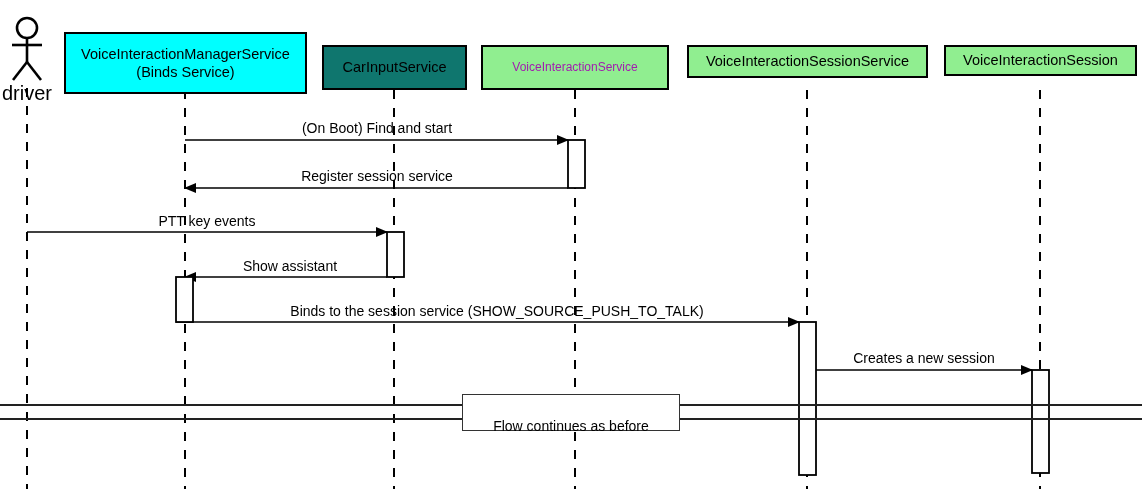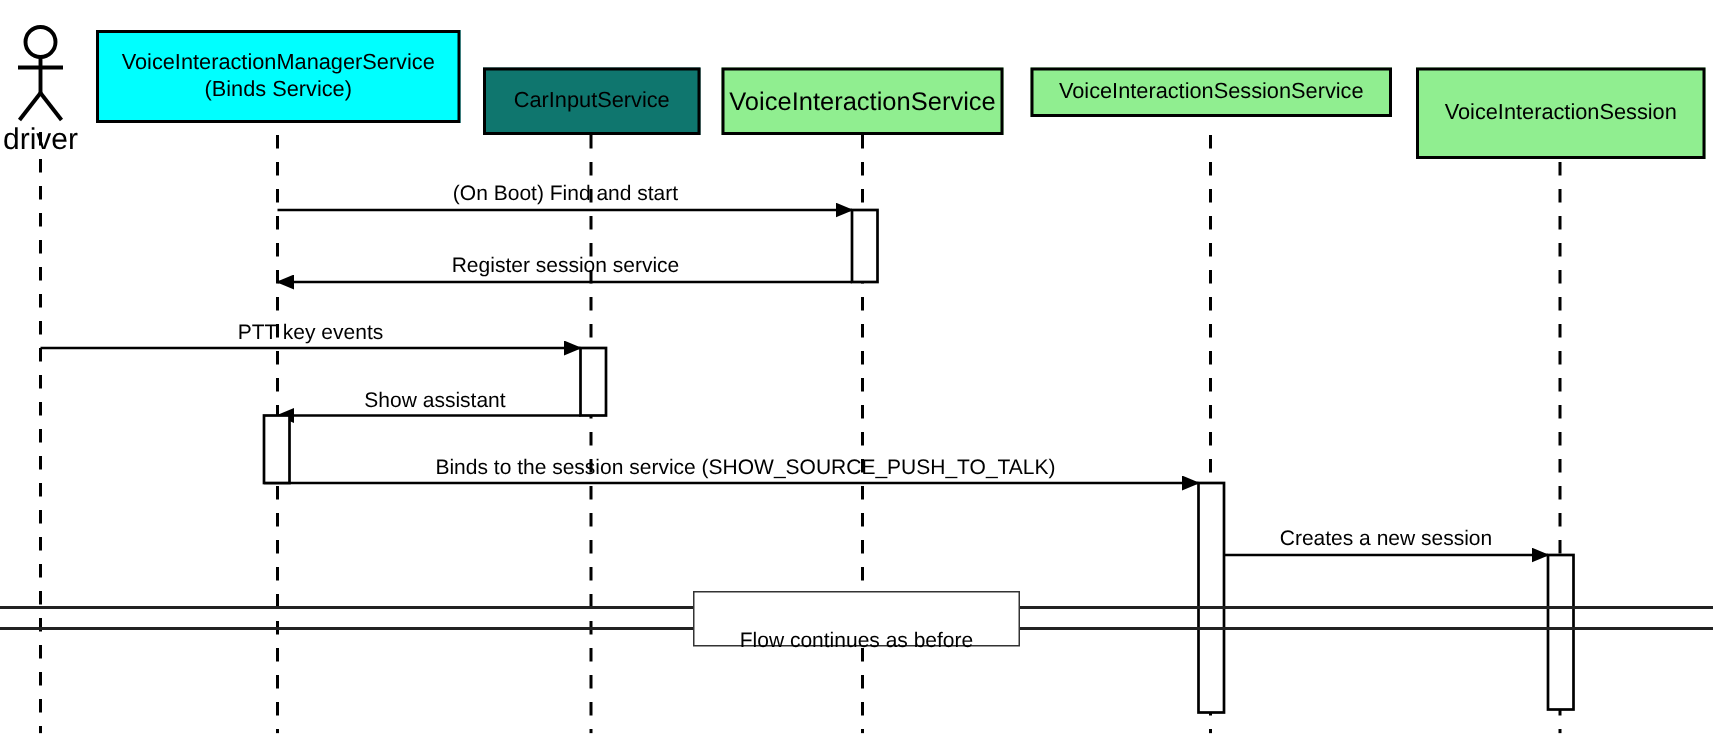--- a/index.html
+++ b/index.html
@@ -106,42 +106,42 @@
         <rect x="799" y="322" width="17" height="153" fill="#ffffff" stroke="#000000" stroke-width="1.8"></rect>
         <rect x="1032" y="370" width="17" height="103" fill="#ffffff" stroke="#000000" stroke-width="1.8"></rect>
       </g>
     <g id="separator-group">
         <line x1="0" y1="405" x2="1142" y2="405" stroke="#222222" stroke-width="2"></line>
         <line x1="0" y1="419" x2="1142" y2="419" stroke="#222222" stroke-width="2"></line>
       </g>
   </svg>
 
   <div id="boxes-layer">
-      <div class="pbox" style="left: 64px; top: 20px; width: 243px; height: 62px; background: rgb(0, 255, 255);">
+      <div class="pbox" style="left: 64px; top: 32px; width: 243px; height: 62px; background: rgb(0, 255, 255);">
         <div style="text-align: center; font-size: 14.5px; color: rgb(0, 0, 0); line-height: 1.25;">
           <div>VoiceInteractionManagerService</div>
           <div>(Binds Service)</div>
         </div>
       </div>
       <div class="pbox" style="left: 322px; top: 45px; width: 145px; height: 45px; background: #0f766e;">
         <div style="text-align: center; font-size: 14.5px; color: rgb(0, 0, 0); line-height: 1.25;">
           <div>CarInputService</div>
         </div>
       </div>
       <div class="pbox" style="left: 481px; top: 45px; width: 188px; height: 45px; background: rgb(144, 238, 144);">
-        <div style="text-align: center; font-size: 17px; color: #000000; line-height: 1.25;">
+        <div style="text-align: center; font-size: 12px; color: #a21caf; line-height: 1.25;">
           <div>VoiceInteractionService</div>
         </div>
       </div>
       <div class="pbox" style="left: 687px; top: 45px; width: 241px; height: 33px; background: rgb(144, 238, 144);">
         <div style="text-align: center; font-size: 14.5px; color: rgb(0, 0, 0); line-height: 1.25;">
           <div>VoiceInteractionSessionService</div>
         </div>
       </div>
-      <div class="pbox" style="left: 944px; top: 45px; width: 193px; height: 61px; background: rgb(144, 238, 144);">
+      <div class="pbox" style="left: 944px; top: 45px; width: 193px; height: 31px; background: rgb(144, 238, 144);">
         <div style="text-align: center; font-size: 14.5px; color: rgb(0, 0, 0); line-height: 1.25;">
           <div>VoiceInteractionSession</div>
         </div>
       </div>
     </div>
   <div id="labels-layer">
       <div class="lbl msg-label" style="top: 120px; left: 0px; width: 1142px; text-align: center; transform: translateX(-194px);">(On Boot) Find and start</div>
       <div class="lbl msg-label" style="top: 168px; left: 0px; width: 1142px; text-align: center; transform: translateX(-194px);">Register session service</div>
       <div class="lbl msg-label" style="top: 213px; left: 0px; width: 1142px; text-align: center; transform: translateX(-364px);">PTT key events</div>
       <div class="lbl msg-label" style="top: 258px; left: 0px; width: 1142px; text-align: center; transform: translateX(-281px);">Show assistant</div>

